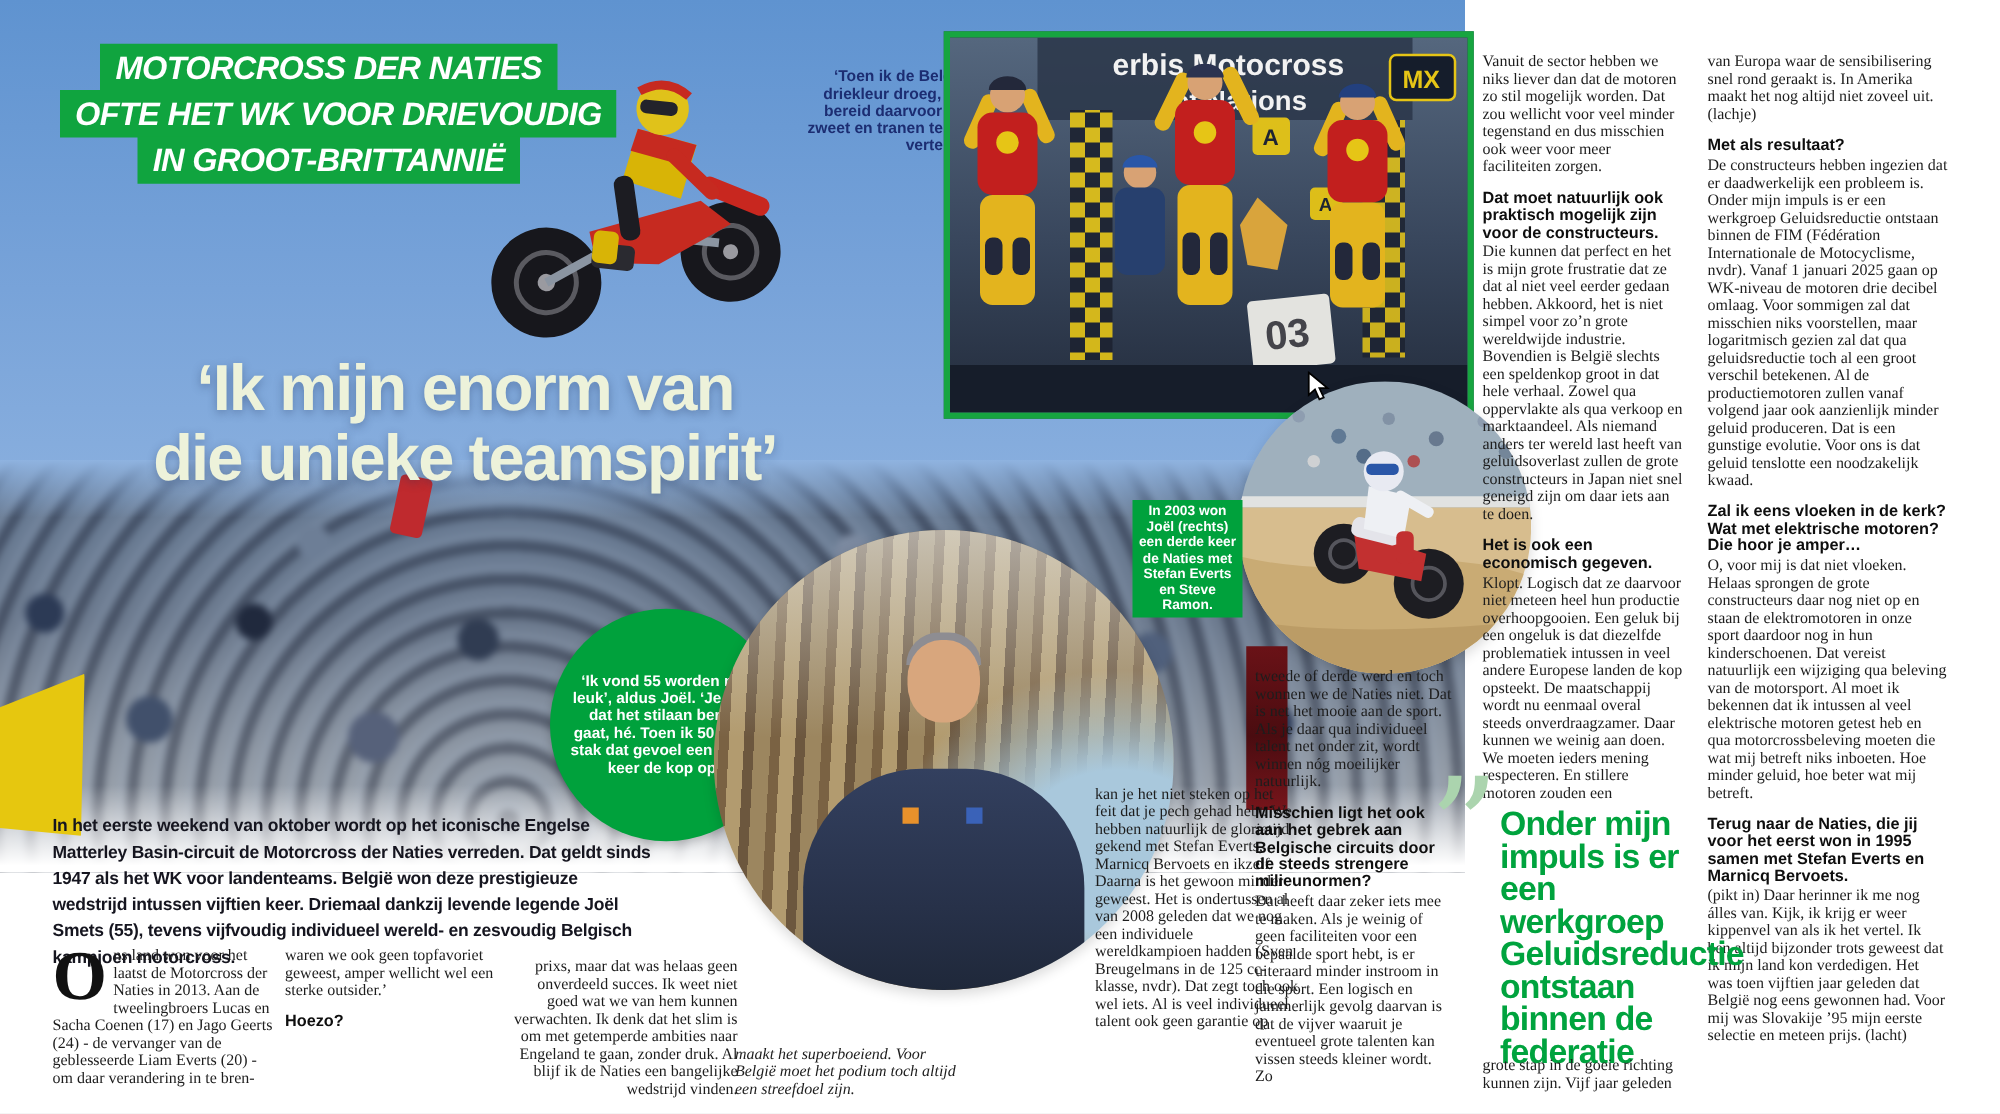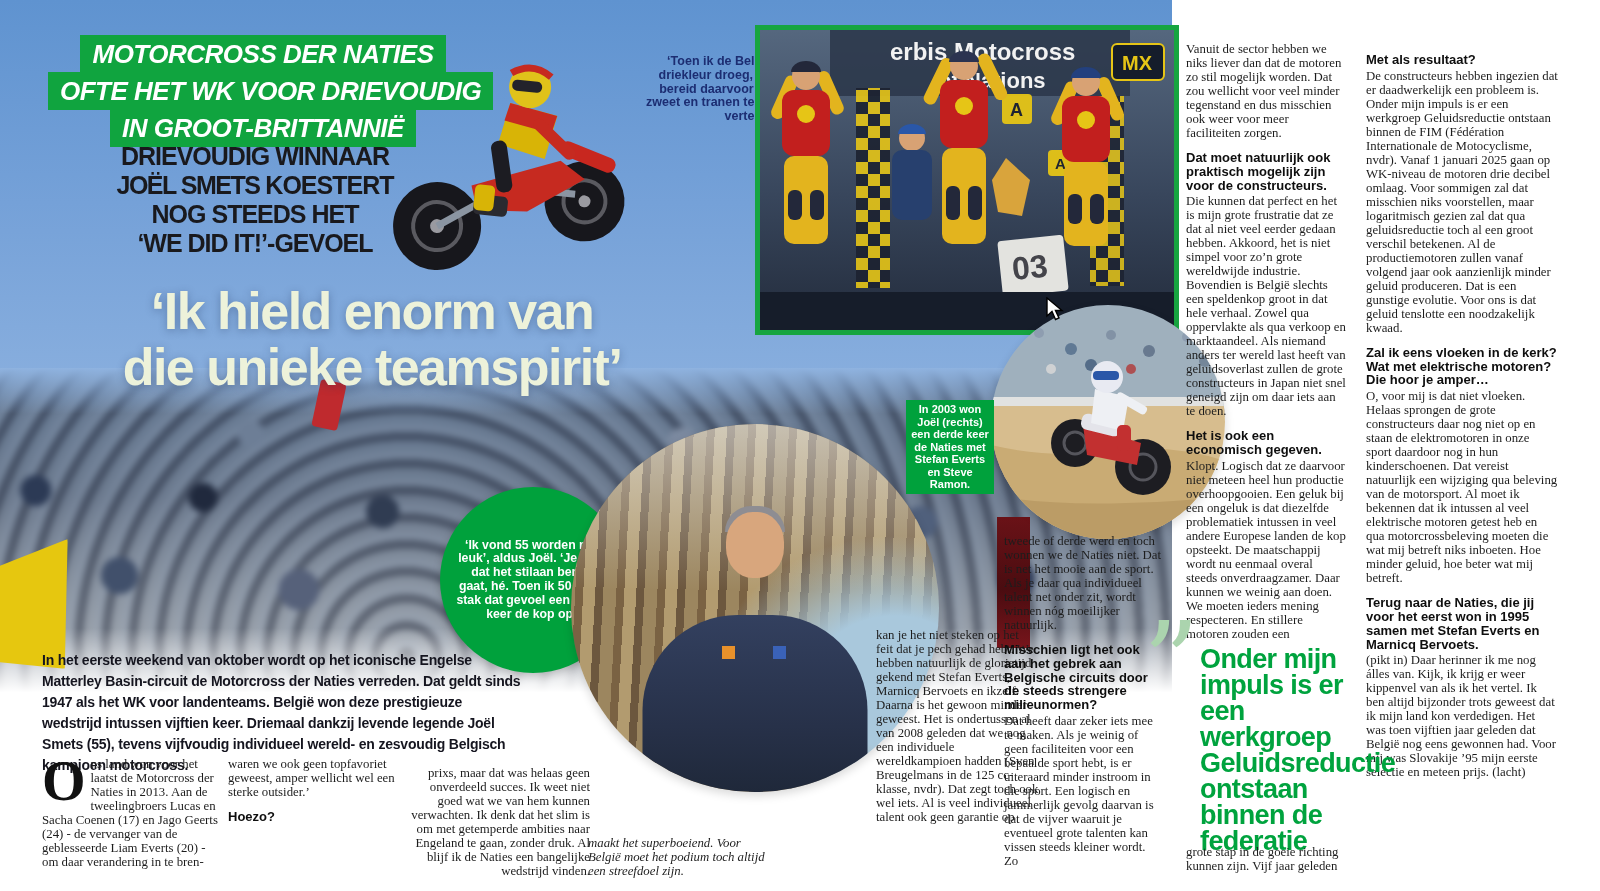--- a/index.html
+++ b/index.html
@@ -137,26 +137,20 @@
   <div class="abs flag-yellow"></div>
   <div class="abs flag-red"></div>
   <div class="abs red-strip"></div>
 
   <div class="abs kicker">
     <div><span>MOTORCROSS DER NATIES</span></div>
     <div><span>OFTE HET WK VOOR DRIEVOUDIG</span></div>
     <div><span>IN GROOT-BRITTANNIË</span></div>
   </div>
 
-  <div class="abs subkicker">
-    <div>DRIEVOUDIG WINNAAR</div>
-    <div><b>JOËL SMETS</b><span> KOESTERT</span></div>
-    <div>NOG STEEDS HET</div>
-    <div>‘WE DID IT!’-GEVOEL</div>
-  </div>
 
   <svg class="abs bikejump" viewBox="0 0 268 252">
     <g transform="rotate(6 134 126)">
       <circle cx="62" cy="196" r="44" fill="#17171c"></circle>
       <circle cx="62" cy="196" r="24" fill="none" stroke="#5a5a60" stroke-width="4"></circle>
       <circle cx="62" cy="196" r="7" fill="#9a9aa0"></circle>
       <circle cx="206" cy="156" r="40" fill="#17171c"></circle>
       <circle cx="206" cy="156" r="21" fill="none" stroke="#5a5a60" stroke-width="4"></circle>
       <circle cx="206" cy="156" r="6" fill="#9a9aa0"></circle>
       <path d="M62,196 L128,150 L196,150" stroke="#8b95a2" stroke-width="7" fill="none"></path>
@@ -251,21 +245,21 @@
 
       <g transform="rotate(-6 272 236)">
         <rect x="240" y="208" width="66" height="56" rx="4" fill="#e3e3df"></rect>
         <text x="252" y="248" font-family="Liberation Sans,sans-serif" font-weight="700" font-size="32" fill="#44444a">03</text>
       </g>
       <rect x="0" y="262" width="414" height="38" fill="#161d2a"></rect>
     </svg>
   </div>
 
   <div class="abs headline">
-    <div>‘Ik hield enorm van</div>
+    <div>‘Ik mijn enorm van</div>
     <div>die unieke teamspirit’</div>
   </div>
 
   <div class="abs rider-circle">
     <svg width="234" height="234" viewBox="0 0 234 234">
       <rect width="234" height="112" fill="#9fb0bd"></rect>
       <g opacity="0.85">
         <circle cx="20" cy="40" r="6" fill="#6d7f93"></circle>
           <circle cx="48" cy="28" r="5" fill="#8b9aae"></circle>
         <circle cx="80" cy="44" r="6" fill="#55708e"></circle>
@@ -336,20 +330,21 @@
     <p>Dat heeft daar zeker iets mee te maken. Als je weinig of geen faciliteiten voor een bepaalde sport hebt, is er uiteraard minder instroom in die sport. Een logisch en jammerlijk gevolg daarvan is dat de vijver waaruit je eventueel grote talenten kan vissen steeds kleiner wordt. Zo</p>
   </div>
   <div class="abs serifcol r1">
     <p>Vanuit de sector hebben we niks liever dan dat de motoren zo stil mogelijk worden. Dat zou wellicht voor veel minder tegenstand en dus misschien ook weer voor meer faciliteiten zorgen.</p>
     <p class="q">Dat moet natuurlijk ook praktisch mogelijk zijn voor de constructeurs.</p>
     <p>Die kunnen dat perfect en het is mijn grote frustratie dat ze dat al niet veel eerder gedaan hebben. Akkoord, het is niet simpel voor zo’n grote wereldwijde industrie. Bovendien is België slechts een speldenkop groot in dat hele verhaal. Zowel qua oppervlakte als qua verkoop en marktaandeel. Als niemand anders ter wereld last heeft van geluidsoverlast zullen de grote constructeurs in Japan niet snel geneigd zijn om daar iets aan te doen.</p>
     <p class="q">Het is ook een economisch gegeven.</p>
     <p>Klopt. Logisch dat ze daarvoor niet meteen heel hun productie overhoopgooien. Een geluk bij een ongeluk is dat diezelfde problematiek intussen in veel andere Europese landen de kop opsteekt. De maatschappij wordt nu eenmaal overal steeds onverdraagzamer. Daar kunnen we weinig aan doen. We moeten ieders mening respecteren. En stillere motoren zouden een</p>
   </div>
   <div class="abs serifcol r2">
+    <p>van Europa waar de sensibilisering snel rond geraakt is. In Amerika maakt het nog altijd niet zoveel uit. (lachje)</p>
     <p class="q">Met als resultaat?</p>
     <p>De constructeurs hebben ingezien dat er daadwerkelijk een probleem is. Onder mijn impuls is er een werkgroep Geluidsreductie ontstaan binnen de FIM (Fédération Internationale de Motocyclisme, nvdr). Vanaf 1 januari 2025 gaan op WK-niveau de motoren drie decibel omlaag. Voor sommigen zal dat misschien niks voorstellen, maar logaritmisch gezien zal dat qua geluidsreductie toch al een groot verschil betekenen. Al de productiemotoren zullen vanaf volgend jaar ook aanzienlijk minder geluid produceren. Dat is een gunstige evolutie. Voor ons is dat geluid tenslotte een noodzakelijk kwaad.</p>
     <p class="q">Zal ik eens vloeken in de kerk? Wat met elektrische motoren? Die hoor je amper…</p>
     <p>O, voor mij is dat niet vloeken. Helaas sprongen de grote constructeurs daar nog niet op en staan de elektromotoren in onze sport daardoor nog in hun kinderschoenen. Dat vereist natuurlijk een wijziging qua beleving van de motorsport. Al moet ik bekennen dat ik intussen al veel elektrische motoren getest heb en qua motorcrossbeleving moeten die wat mij betreft niks inboeten. Hoe minder geluid, hoe beter wat mij betreft.</p>
     <p class="q">Terug naar de Naties, die jij voor het eerst won in 1995 samen met Stefan Everts en Marnicq Bervoets.</p>
     <p>(pikt in) Daar herinner ik me nog álles van. Kijk, ik krijg er weer kippenvel van als ik het vertel. Ik ben altijd bijzonder trots geweest dat ik mijn land kon verdedigen. Het was toen vijftien jaar geleden dat België nog eens gewonnen had. Voor mij was Slovakije ’95 mijn eerste selectie en meteen prijs. (lacht)</p>
   </div>
 
   <div class="abs pq-marks">”</div>
   <div class="abs pq-text">Onder mijn impuls is er een werkgroep Geluidsreductie ontstaan binnen de federatie</div>

